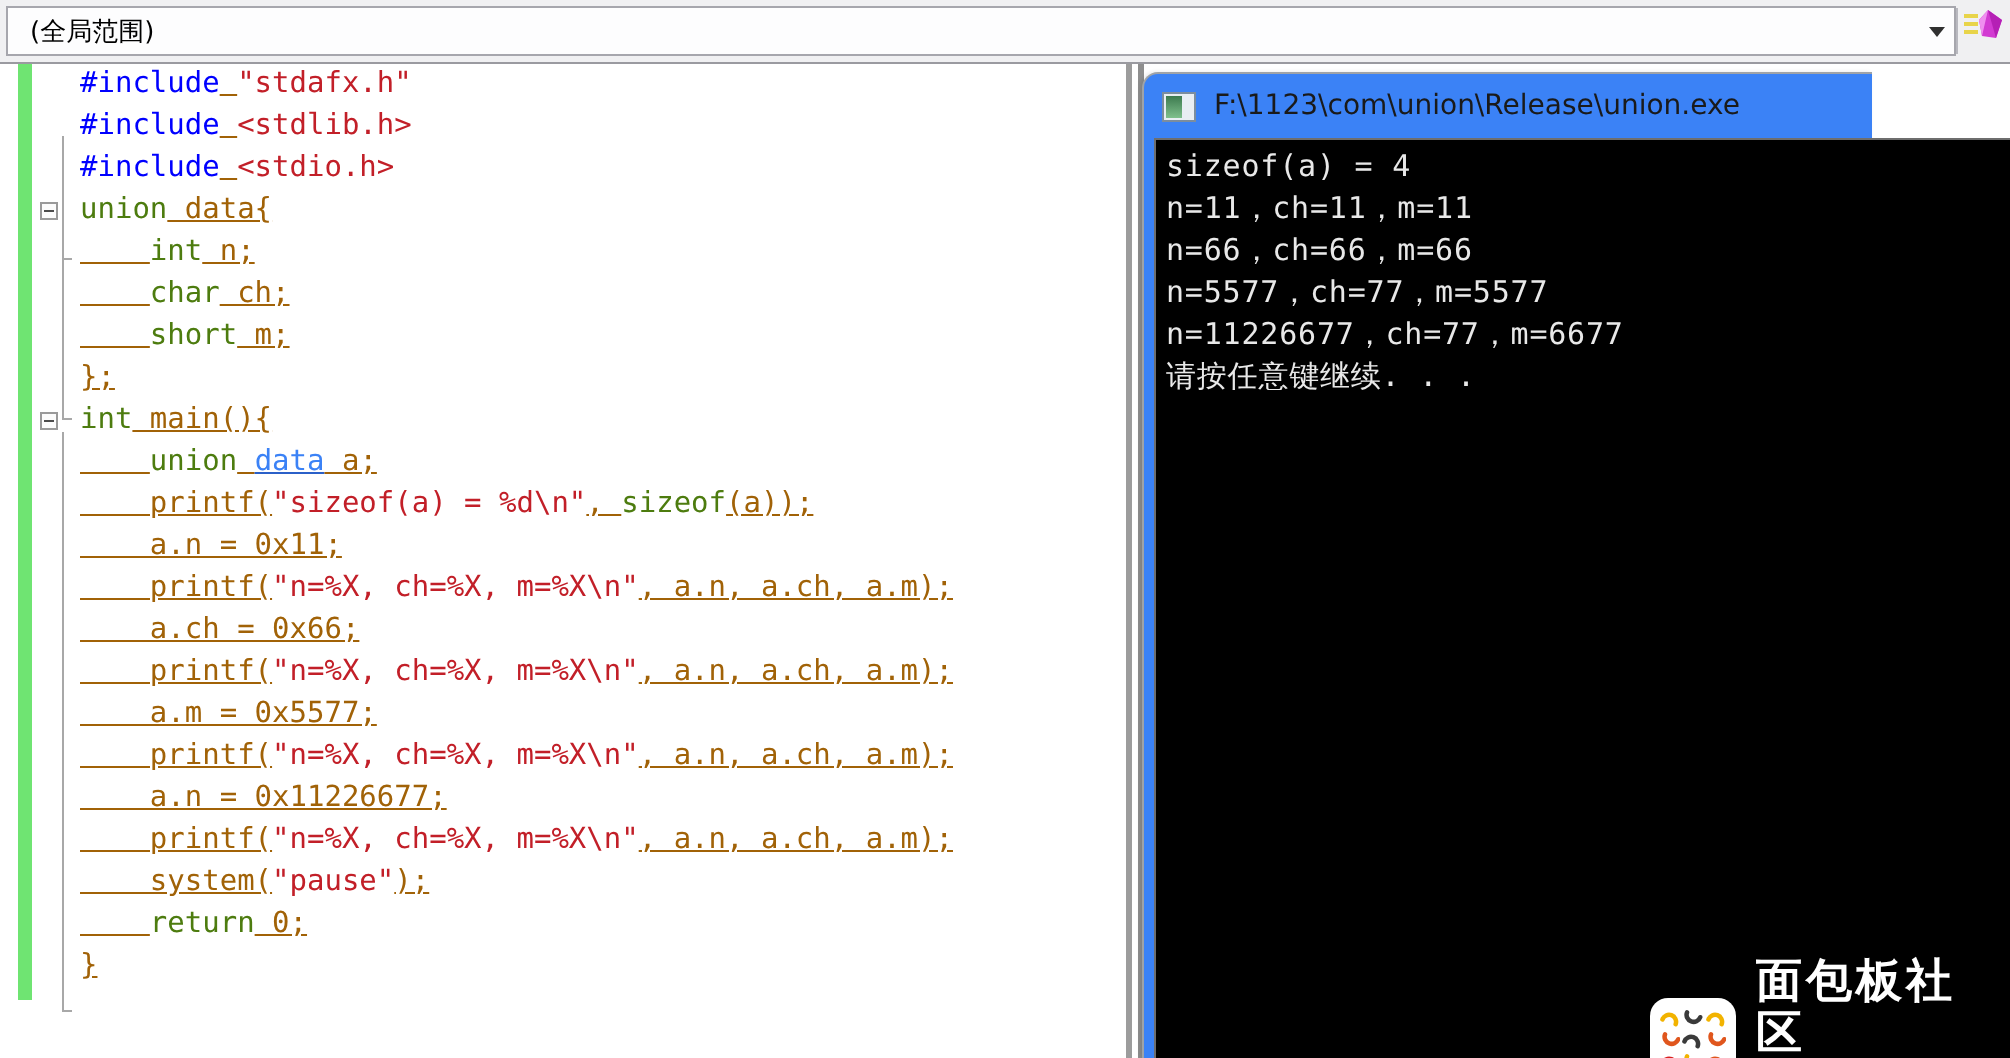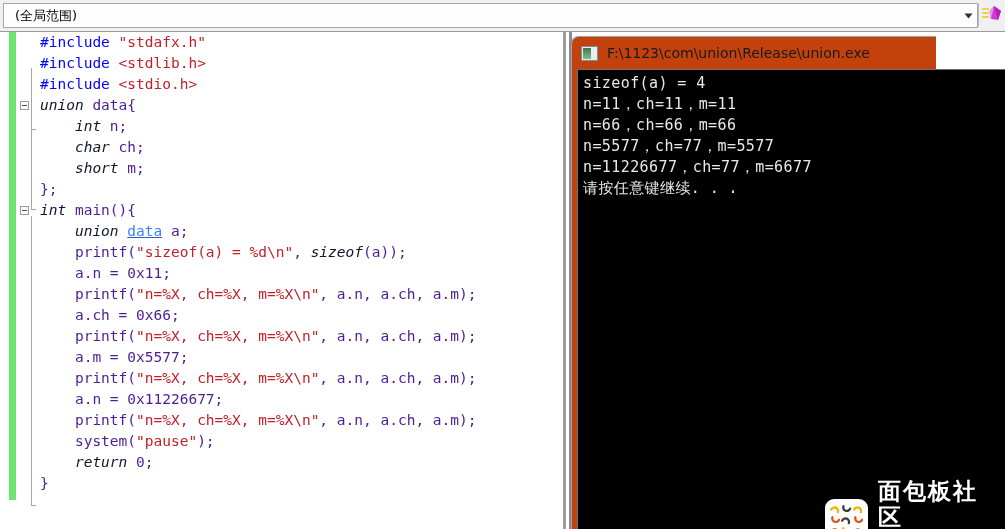--- a/index.html
+++ b/index.html
@@ -126,24 +126,24 @@
     position: absolute;
     left: 40px; top: 0;
     width: 520px; height: 497px;
     font-family: "DejaVu Sans Mono", "Liberation Mono", monospace;
     font-size: 14.5px;
     line-height: 21px;
     color: #000000;
     white-space: pre;
   }
   .ln { height: 21px; }
-  .kw   { color: #0f172a; font-style: italic; }
+  .kw   { color: #4d7c0f; }
   .pp   { color: #0000ff; }
   .str  { color: #c21f28; }
-  .plain{ color: #4c1d95; }
+  .plain{ color: #a16207; text-decoration: underline; }
   .udt  { color: #3b82f6; text-decoration: underline; text-decoration-color:#2b60c8;}
 
   
   #editor-right-edge {
     position: absolute;
     left: 563px; top: 0;
     width: 3px; height: 497px;
     background: #9c9c9c;
   }
   #editor-right-edge2 {
@@ -151,21 +151,21 @@
     left: 569px; top: 0;
     width: 3px; height: 497px;
     background: #8e8e8e;
   }
 
   
   #console-window {
     position: absolute;
     left: 571px; top: 36px;
     width: 365px; height: 493px;
-    background: #c2410c;
+    background: #3b82f6;
     border: 1px solid #9fa3a8;
     border-right: none;
     border-bottom: none;
     border-top-left-radius: 8px;
     box-sizing: border-box;
     box-shadow: -1px 0 2px rgba(0,0,0,0.10);
   }
   #console-titlebar {
     position: absolute;
     left: 0; top: 0;

